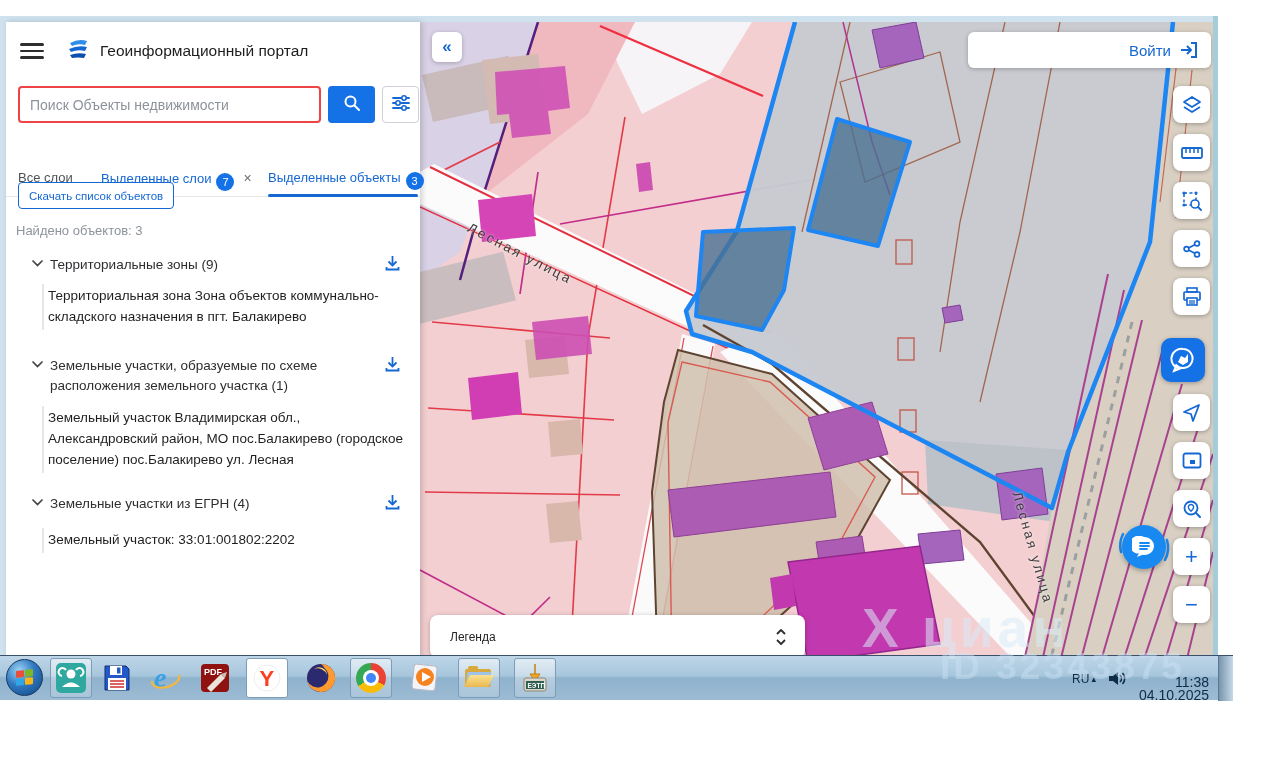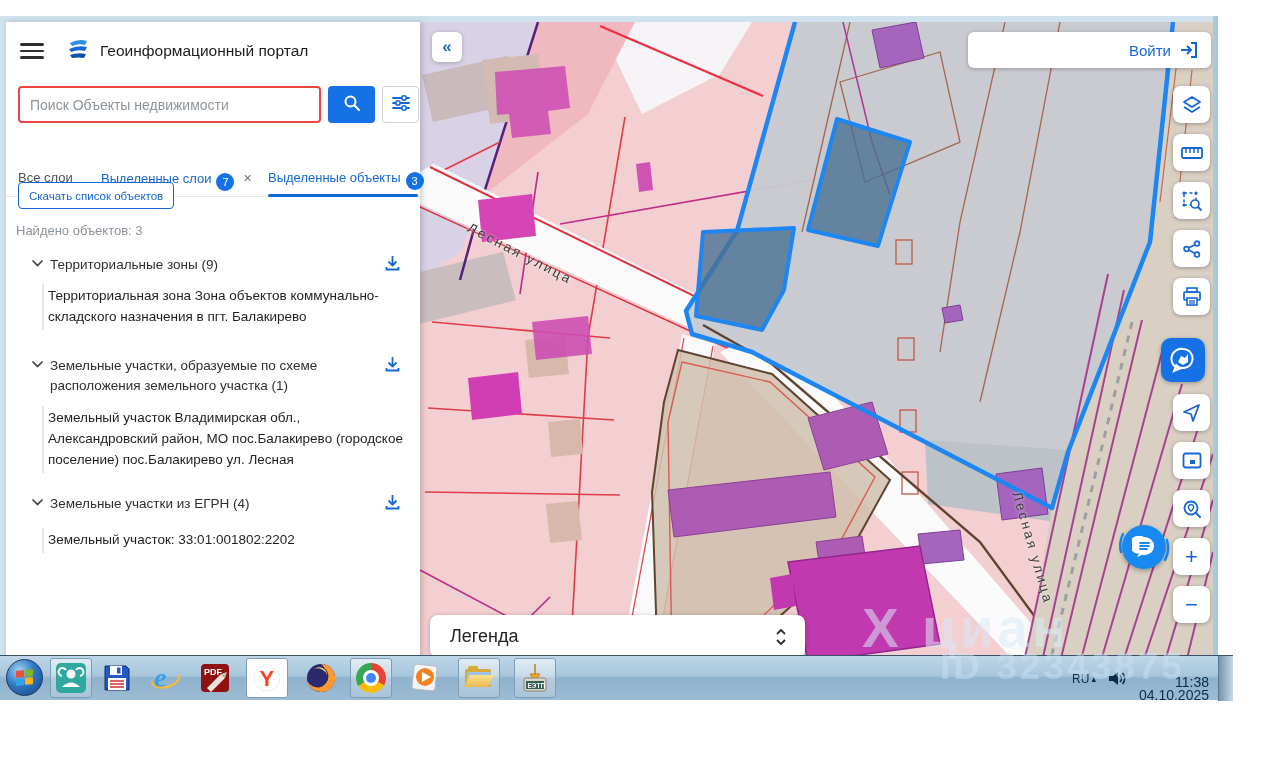--- a/index.html
+++ b/index.html
@@ -48,21 +48,21 @@
   .login-bar span { color:#1567d3; font-size:15px; margin-right:9px; }
 
   .tbtn { position:absolute; right:3px; width:37px; height:37px; background:#fff; border:none; border-radius:8px; box-shadow:0 1px 4px rgba(0,0,0,.3); cursor:pointer; z-index:6; display:flex; align-items:center; justify-content:center; }
   .tbtn.active { right:8px; width:44px; height:44px; background:#1472e6; border-radius:10px; }
   .zoomtxt { font-size:22px; color:#1567d3; font-weight:400; line-height:1; }
 
   .chat-wrap { position:absolute; left:695px; top:496px; width:58px; height:58px; z-index:6; }
   .chat-btn { position:absolute; left:7px; top:7px; width:44px; height:44px; background:#1989f2; border:none; border-radius:50%; cursor:pointer; display:flex; align-items:center; justify-content:center; box-shadow:0 2px 5px rgba(0,0,0,.3); }
 
   .legend-bar { position:absolute; left:10px; top:593px; width:375px; height:43px; background:#fff; border-radius:8px; box-shadow:0 1px 5px rgba(0,0,0,.25); display:flex; align-items:center; z-index:6; }
-  .legend-bar .lbl { margin-left:20px; font-size:18px; color:#232323; flex:1; }
+  .legend-bar .lbl { margin-left:20px; font-size:12px; color:#232323; flex:1; }
   .legend-bar .sort { margin-right:18px; cursor:pointer; }
 
   .attrib { position:absolute; right:0; top:633px; height:16px; width:215px; background:rgba(255,255,255,.55); display:flex; align-items:center; font-size:11px; color:#4e4e4e; z-index:5; }
   .attrib .nspd { margin-left:8px;margin-top:20px; }
   .scale-wrap { margin-left:22px; display:flex; align-items:flex-end; }
   .scale-line { width:42px; height:5px; border-left:1px solid #555; border-right:1px solid #555; border-bottom:1px solid #555; margin-left:6px; margin-bottom:2px; }
 
   
   #taskbar { position:absolute; left:0; top:655px; width:1233px; height:45px; background:linear-gradient(#bed6e8 0%, #a7c6dc 45%, #8fb2cd 50%, #9dbcd4 100%); border-top:1px solid #39506b; z-index:8; }
   .tb-ico { position:absolute; top:2px; width:42px; height:40px; display:flex; align-items:center; justify-content:center; cursor:pointer; }

